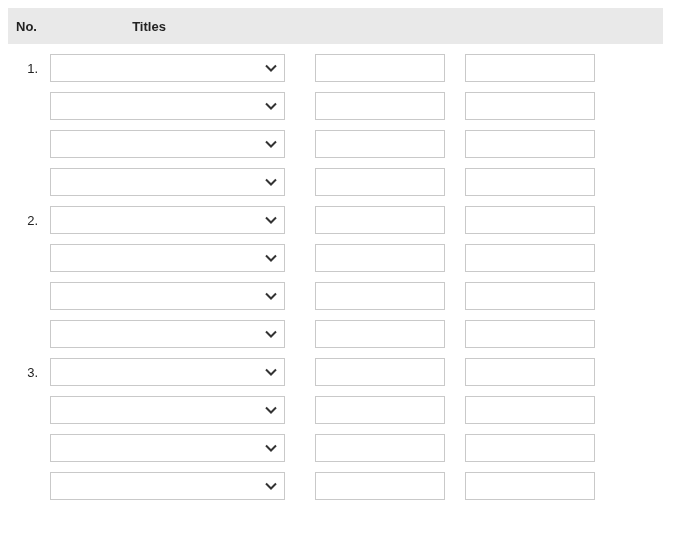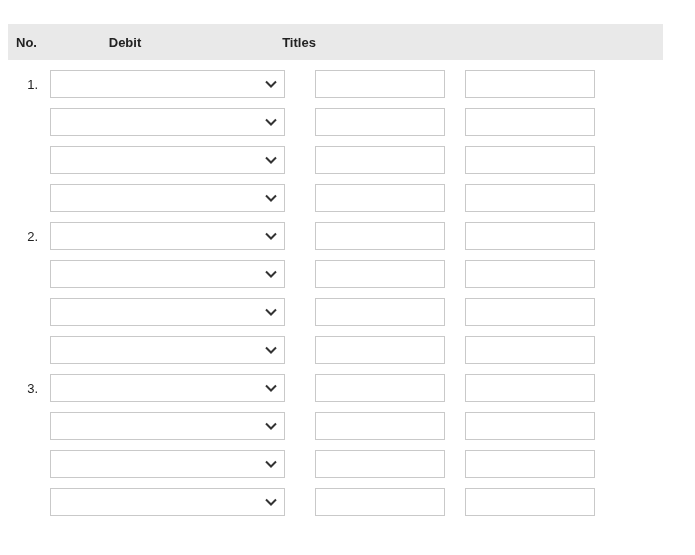--- a/index.html
+++ b/index.html
@@ -4,21 +4,21 @@
 <style>
   * { box-sizing: border-box; }
   body {
     margin: 0;
     padding: 8px;
     font-family: Arial, Helvetica, sans-serif;
     font-size: 13px;
     color: #222;
     background: #fff;
   }
-  .wrap { width: 655px; margin-top: 16px; }
+  .wrap { width: 655px; }
   .header-row {
     display: flex;
     background: #e9e9e9;
     height: 36px;
     align-items: center;
     font-weight: bold;
   }
   .col-no    { width: 42px;  padding-left: 8px; }
   .col-acct  { width: 265px; }
   .col-debit { width: 150px; text-align: center; }
@@ -62,21 +62,20 @@
   .input-debit  { width: 130px; }
   .gap-dc { width: 20px; }
   .input-credit { width: 130px; }
 </style>
 </head>
 <body>
 
 <div class="wrap">
   <div class="header-row">
     <div class="col-no">No.</div>
-    <div class="col-debit">Debit</div>
     <div class="col-credit">Titles</div>
   </div>
   <div id="rows">
       <div class="row">
         <div class="num">1.</div>
         <div class="select-wrap">
           <div class="select-box"></div>
           <span class="chevron">
             <svg width="12" height="8" viewBox="0 0 12 8">
               <path d="M1 1.5 L6 6.5 L11 1.5" fill="none" stroke="#333" stroke-width="2"></path>

